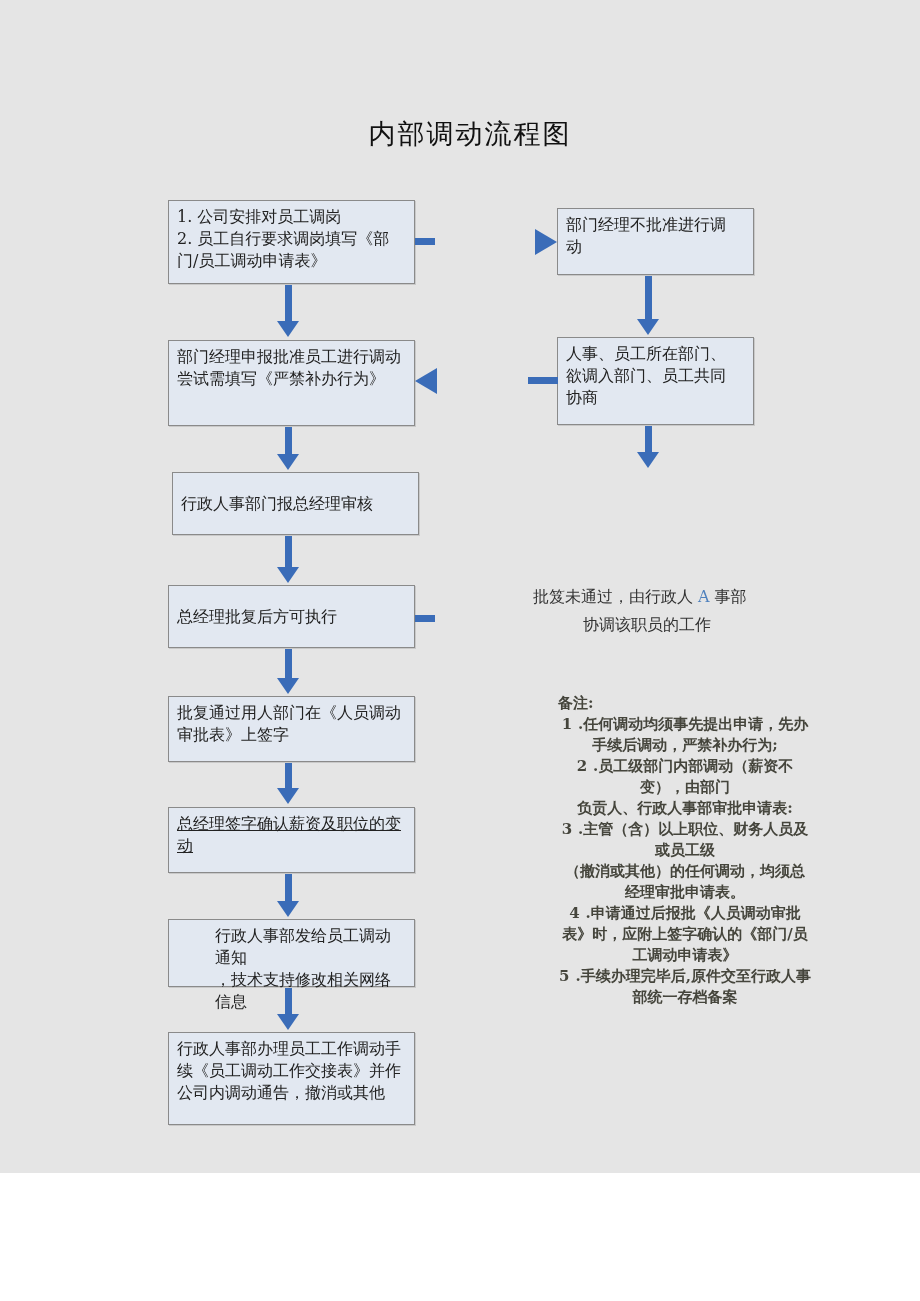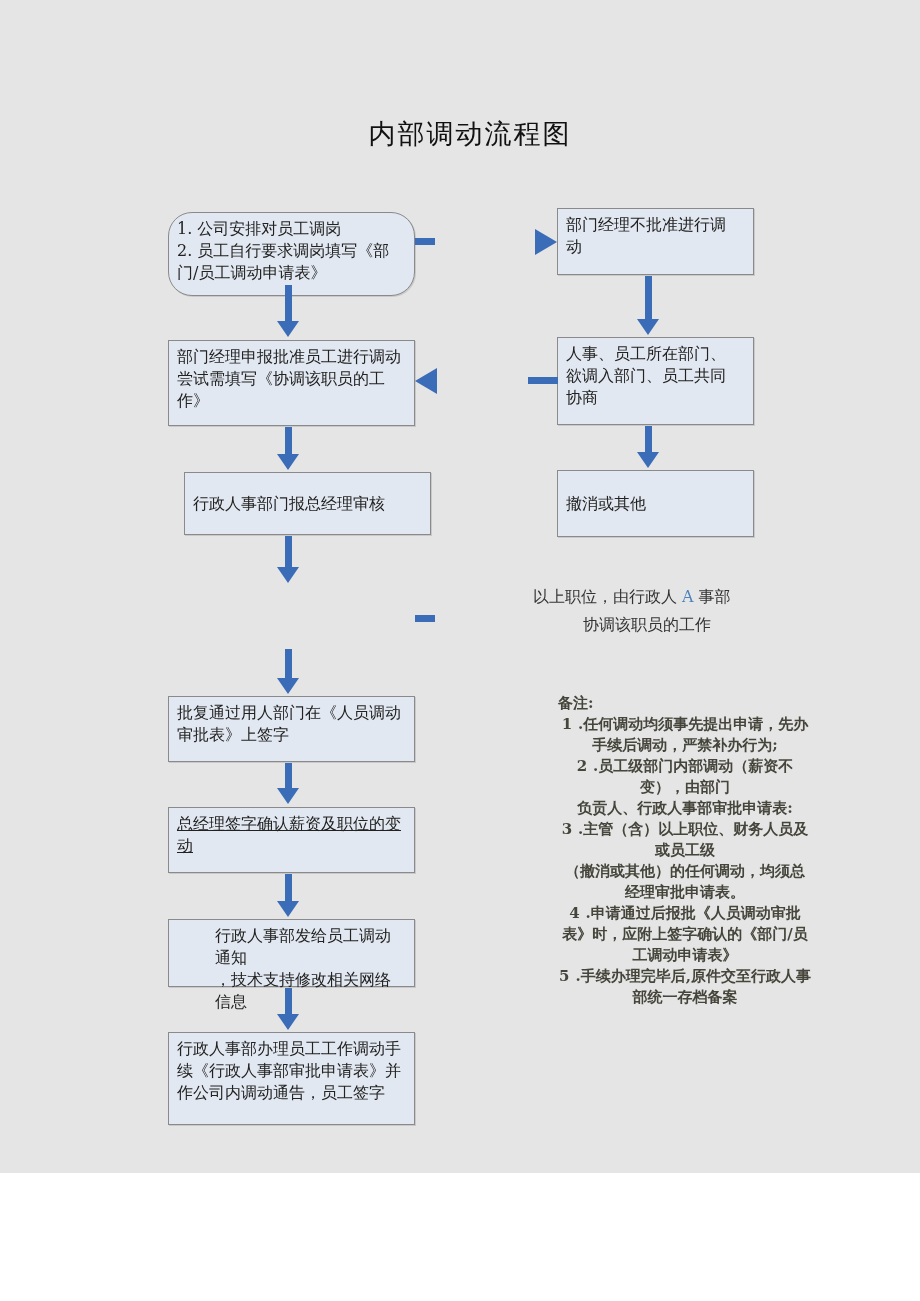--- a/index.html
+++ b/index.html
@@ -27,36 +27,36 @@
   .remark{white-space:pre-line;text-align:center;}
   .remark .num{margin-right:6px;}
 </style>
 </head>
 <body>
 
 <div id="page">
 
   <div class="title">内部调动流程图</div>
 
-  <div class="fbox" style="left:168px;top:212px;width:247px;height:84px;border-radius:24px;">1. 公司安排对员工调岗
+  <div class="fbox" style="left:168px;top:200px;width:247px;height:84px;">1. 公司安排对员工调岗
 2. 员工自行要求调岗填写《部门/员工调动申请表》</div>
-  <div class="fbox" style="left:168px;top:340px;width:247px;height:86px;">部门经理申报批准员工进行调动尝试需填写《协调该职员的工作》</div>
-  <div class="fbox vcenter" style="left:184px;top:472px;width:247px;height:63px;">行政人事部门报总经理审核</div>
+  <div class="fbox" style="left:168px;top:340px;width:247px;height:86px;">部门经理申报批准员工进行调动尝试需填写《严禁补办行为》</div>
+  <div class="fbox vcenter" style="left:172px;top:472px;width:247px;height:63px;">行政人事部门报总经理审核</div>
+  <div class="fbox vcenter" style="left:168px;top:585px;width:247px;height:63px;">总经理批复后方可执行</div>
   <div class="fbox" style="left:168px;top:696px;width:247px;height:66px;">批复通过用人部门在《人员调动审批表》上签字</div>
   <div class="fbox" style="left:168px;top:807px;width:247px;height:66px;text-decoration:underline;">总经理签字确认薪资及职位的变动</div>
   <div class="fbox" style="left:168px;top:919px;width:247px;height:68px;padding-left:46px;">行政人事部发给员工调动通知
 ，技术支持修改相关网络信息</div>
-  <div class="fbox" style="left:168px;top:1032px;width:247px;height:93px;">行政人事部办理员工工作调动手续《行政人事部审批申请表》并作公司内调动通告，员工签字</div>
+  <div class="fbox" style="left:168px;top:1032px;width:247px;height:93px;">行政人事部办理员工工作调动手续《员工调动工作交接表》并作公司内调动通告，撤消或其他</div>
 
   <div class="fbox" style="left:557px;top:337px;width:197px;height:88px;">人事、员工所在部门、
 欲调入部门、员工共同
 协商</div>
   <div class="fbox" style="left:557px;top:208px;width:197px;height:67px;">部门经理不批准进行调
 动</div>
-  <div class="fbox vcenter" style="left:557px;top:470px;width:197px;height:67px;">撤消或其他</div>
 
   <div>
     <div class="stem-v" style="left:285px;top:285px;height:37px;"></div>
     <div class="head-down" style="left:277px;top:321px;"></div>
   </div>
   <div>
     <div class="stem-v" style="left:285px;top:427px;height:28px;"></div>
     <div class="head-down" style="left:277px;top:454px;"></div>
   </div>
   <div>
@@ -91,21 +91,21 @@
 
   <div class="stem-h" style="left:415px;top:238px;width:20px;"></div>
   <div class="head-right" style="left:535px;top:229px;"></div>
 
   <div class="head-left" style="left:415px;top:368px;"></div>
   <div class="stem-h" style="left:528px;top:377px;width:30px;"></div>
 
   <div class="stem-h" style="left:415px;top:615px;width:20px;"></div>
 
   <div class="reject">
-    <div><span>以上职位，由行政人</span><span class="hl">A</span><span>事部</span></div>
+    <div><span>批笈未通过，由行政人</span><span class="hl">A</span><span>事部</span></div>
     <div class="l2">协调该职员的工作</div>
   </div>
 
   <div class="remarks">
     <div>备注:</div>
     <div class="remark"><span class="num">1</span><span>.任何调动均须事先提出申请，先办手续后调动，严禁补办行为;</span></div>
     <div class="remark"><span class="num">2</span><span>.员工级部门内部调动（薪资不变），由部门
 负贡人、行政人事部审批申请表:</span></div>
     <div class="remark"><span class="num">3</span><span>.主管（含）以上职位、财务人员及或员工级
 （撤消或其他）的任何调动，均须总经理审批申请表。</span></div>

